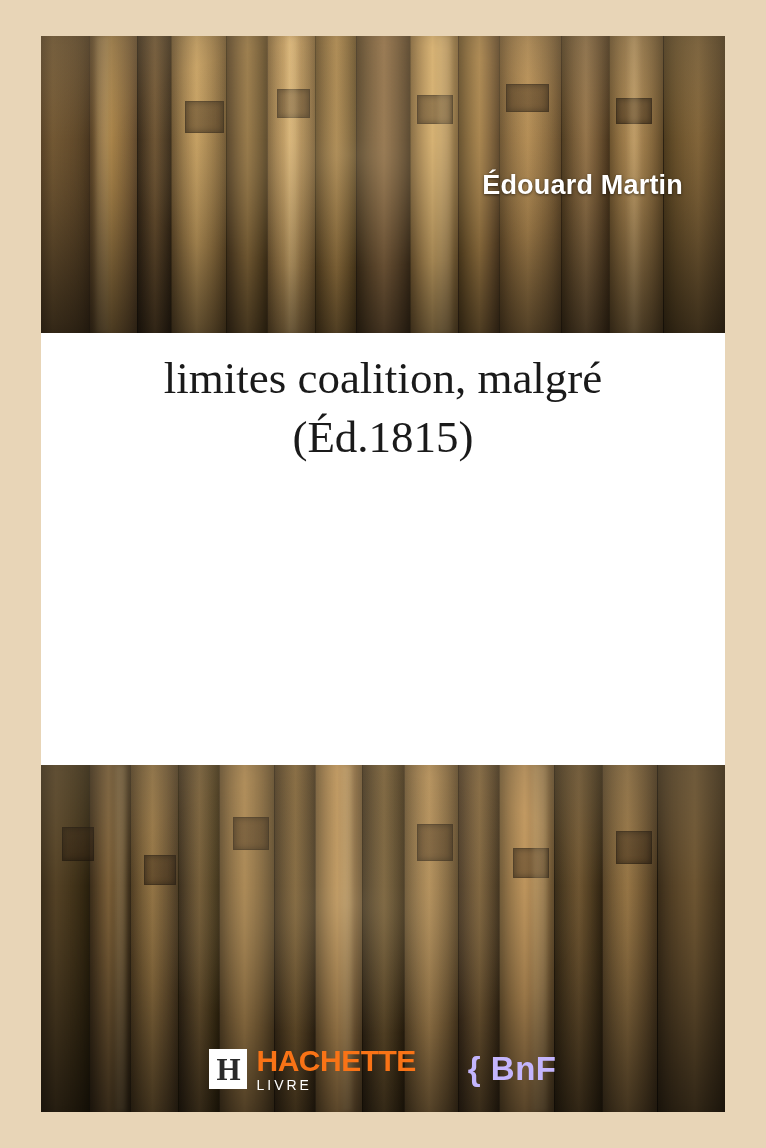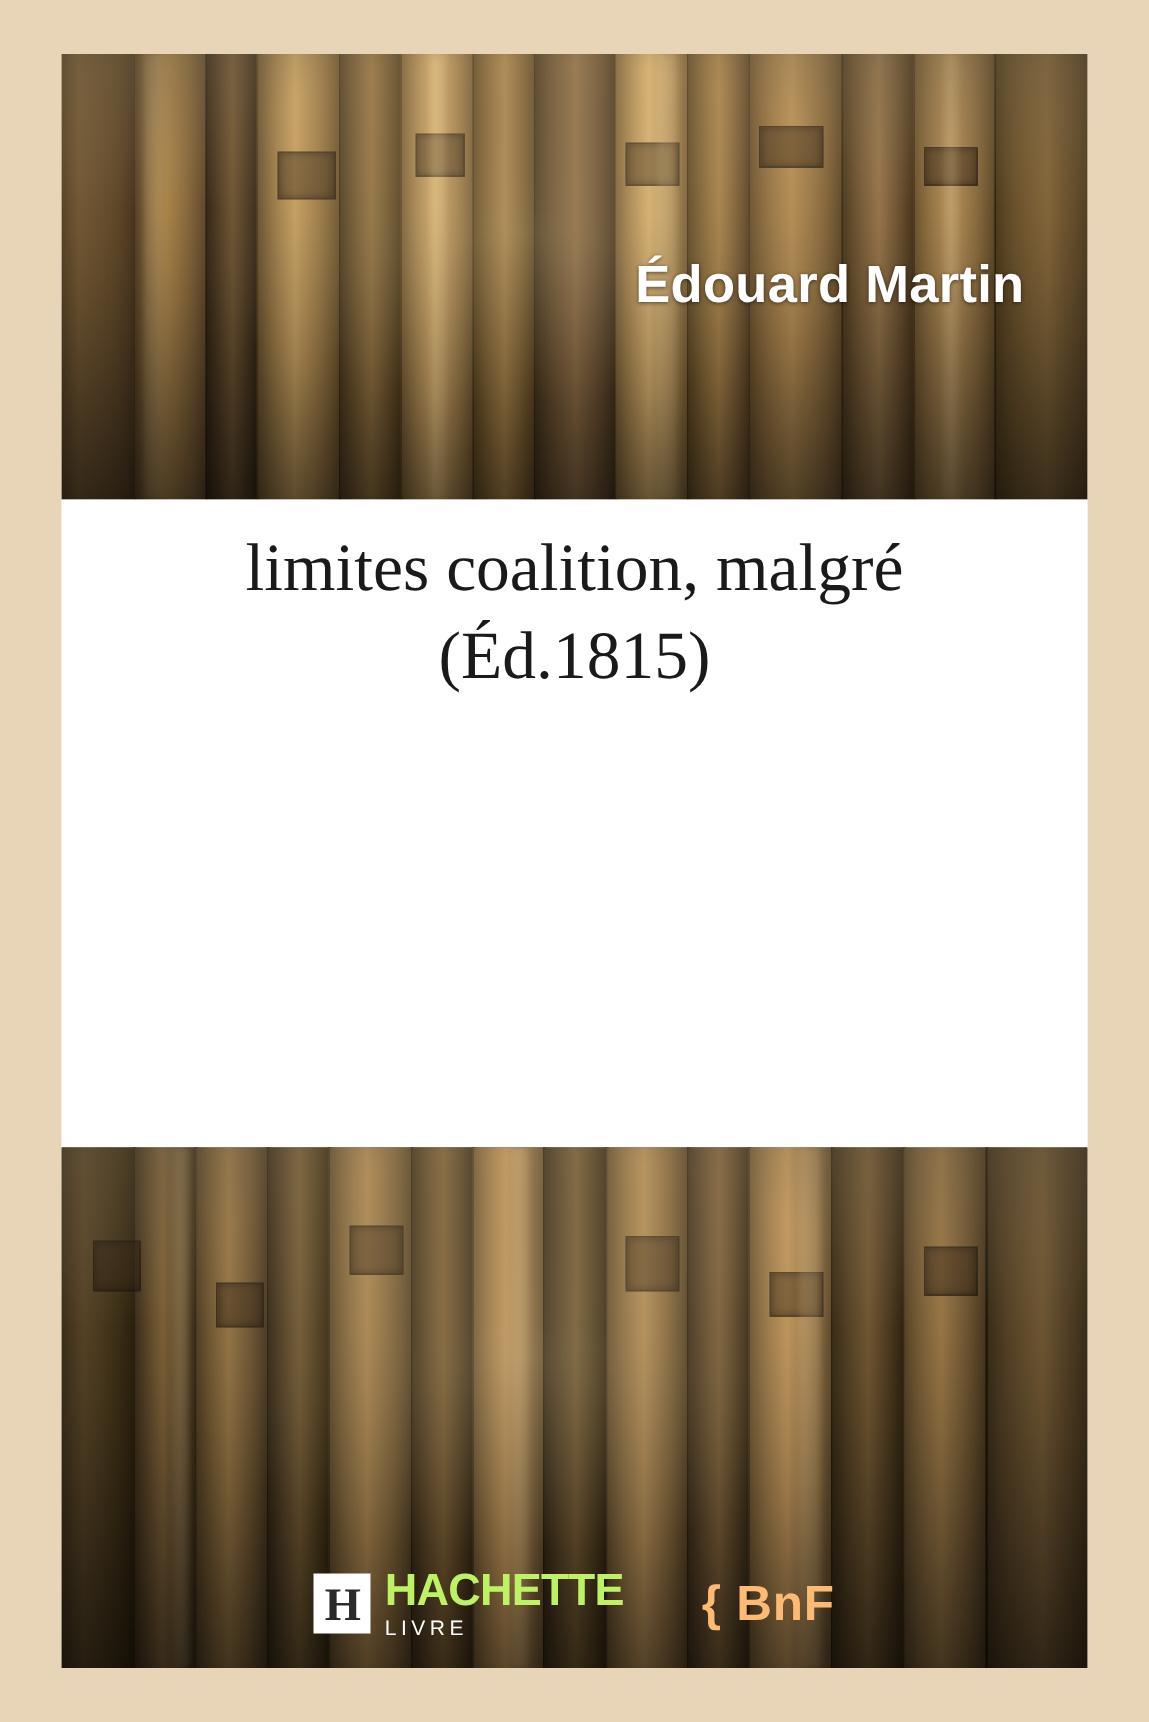--- a/index.html
+++ b/index.html
@@ -100,21 +100,21 @@
     height: 432px;
     background: #ffffff;
   }
 
   .author {
     position: absolute;
     right: 42px;
     top: -163px;
     font-family: "Liberation Sans", sans-serif;
     font-weight: bold;
-    font-size: 35px;
+    font-size: 27px;
     color: #ffffff;
     letter-spacing: 0.2px;
     text-shadow: 0 1px 3px rgba(0,0,0,0.55);
     white-space: nowrap;
   }
 
   .title {
     position: absolute;
     left: 24px;
     right: 24px;
@@ -159,35 +159,35 @@
   .hachette-words {
     display: flex;
     flex-direction: column;
     justify-content: center;
     line-height: 1;
   }
   .hachette-name {
     font-family: "Liberation Sans", sans-serif;
     font-weight: bold;
     font-size: 30px;
-    color: #bef264;
+    color: #f97316;
     letter-spacing: -0.5px;
   }
   .hachette-sub {
     font-family: "Liberation Sans", sans-serif;
     font-size: 14px;
     color: #ffffff;
     letter-spacing: 3px;
     margin-top: 2px;
   }
   .bnf {
     font-family: "Liberation Sans", sans-serif;
     font-weight: bold;
     font-size: 33px;
-    color: #fdba74;
+    color: #c4b5fd;
     letter-spacing: 0.5px;
   }
 </style>
 </head>
 <body>
 
 <div class="book-cover">
   <div class="cover-inner">
 
     <div class="photo-top">

